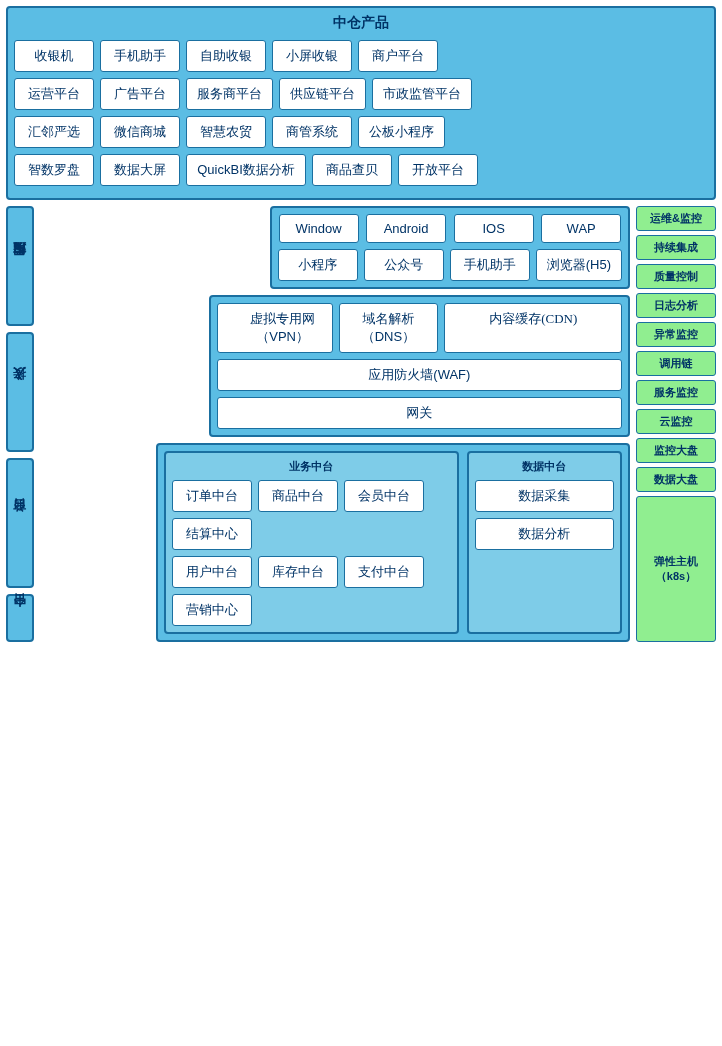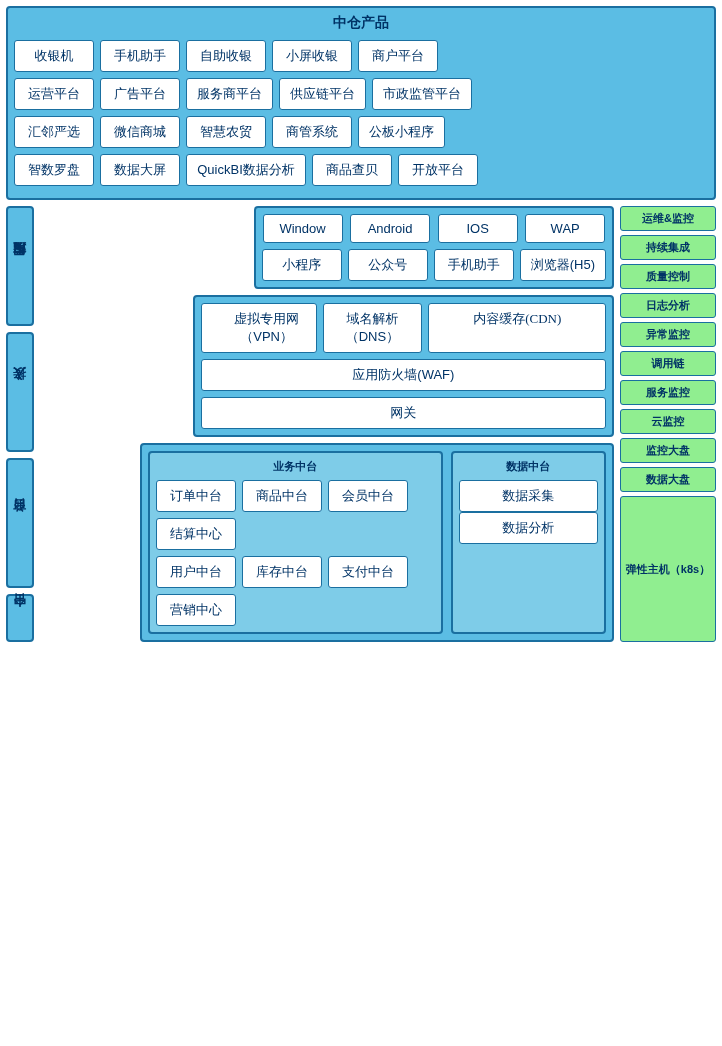--- a/index.html
+++ b/index.html
@@ -70,21 +70,21 @@
       min-width: 26px;
     }
     .middle-section {
       flex: 1;
       border: 2px solid #1a6fa0;
       border-radius: 4px;
       background: #5bbde4;
       padding: 6px;
     }
     .right-sidebar {
-      width: 96px;
+      width: 80px;
       display: flex;
       flex-direction: column;
       gap: 4px;
     }
     .sidebar-box {
       background: #90ee90;
       border: 1px solid #1a6fa0;
       border-radius: 3px;
       text-align: center;
       color: #003366;
@@ -210,21 +210,21 @@
             <div class="box-row" style="margin-bottom:0;">
               <div class="box">用户中台</div>
               <div class="box">库存中台</div>
               <div class="box">支付中台</div>
               <div class="box">营销中心</div>
             </div>
           </div>
 
           <div class="sub-section" style="flex:0.6;">
             <div class="sub-section-title">数据中台</div>
-            <div style="display:flex; flex-direction:column; ">
+            <div style="display:flex; flex-direction:column; gap:6px;">
               <div class="box">数据采集</div>
               <div class="box">数据分析</div>
             </div>
           </div>
         </div>
       </div>
 
     </div>
 
     <div class="right-sidebar">

